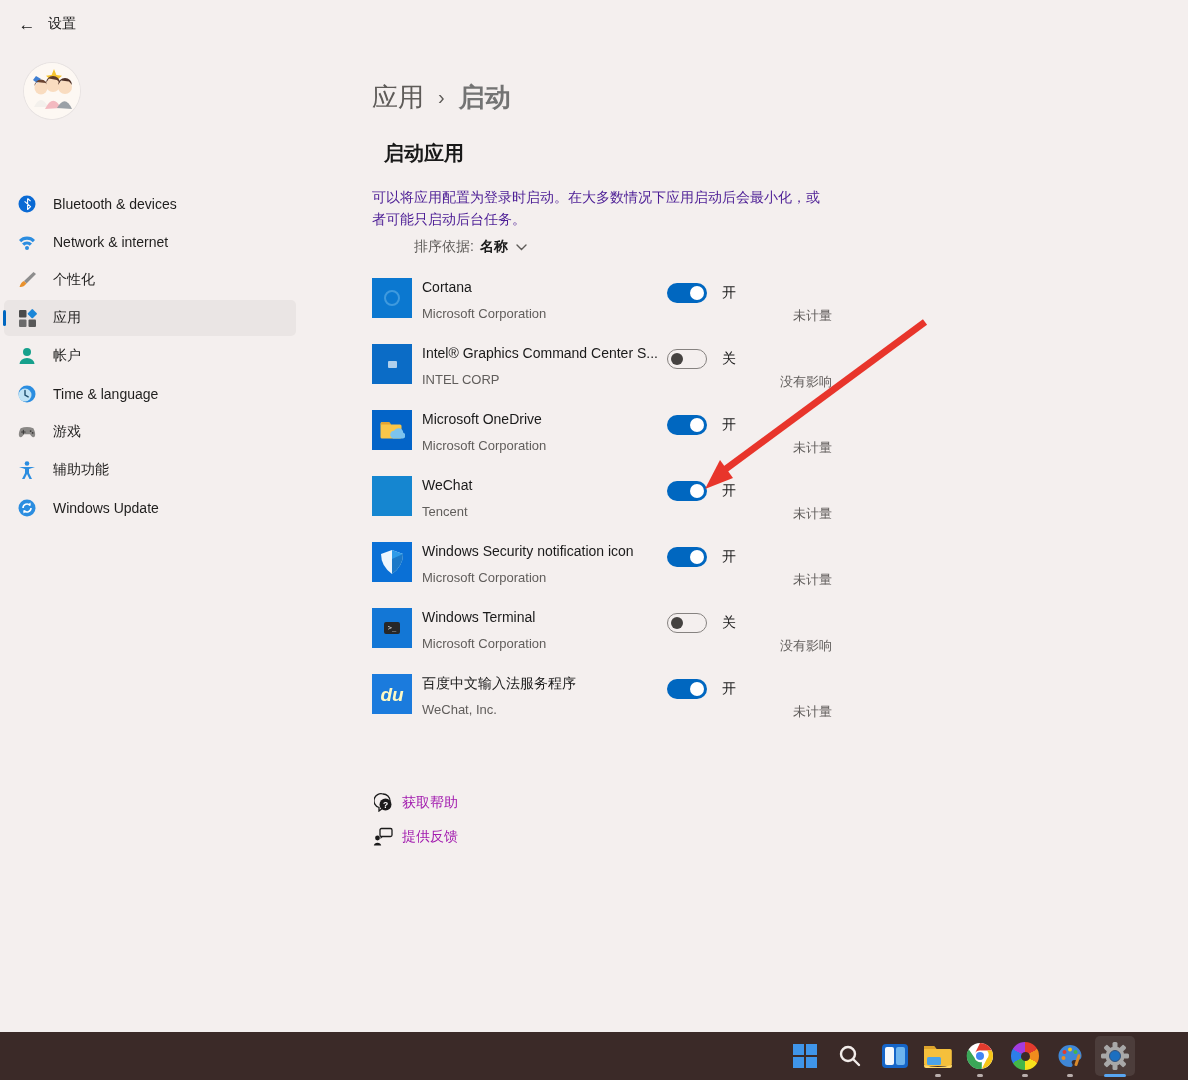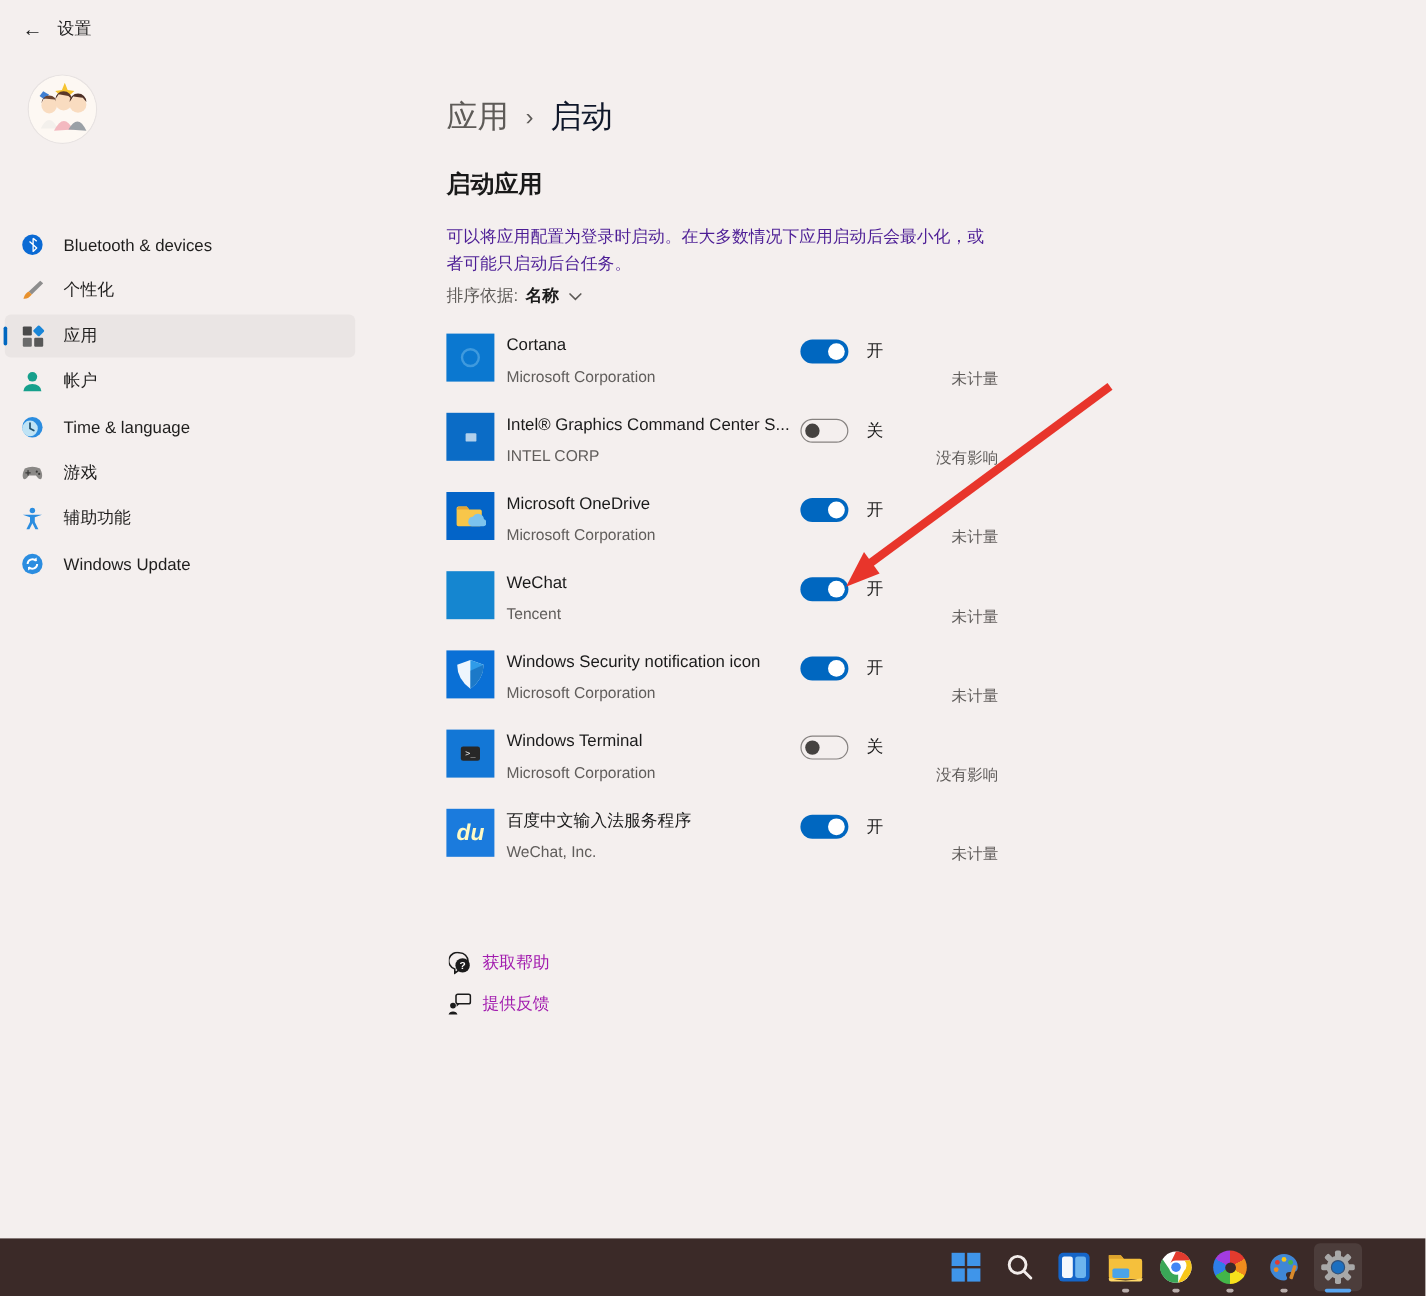--- a/index.html
+++ b/index.html
@@ -24,25 +24,25 @@
   .nav-item.selected { background:#eae5e4; }
   .nav-item.selected::before { content:""; position:absolute; left:-1px; top:10px; width:3px; height:16px; border-radius:2px; background:#0067c0; }
   .nav-ico { width:20px; height:20px; margin-left:13px; display:flex; align-items:center; justify-content:center; flex:none; }
   .nav-label { margin-left:16px; font-size:14px; color:#1f1e1d; white-space:nowrap; }
 
   
   .main { position:absolute; left:372px; top:0; width:560px; }
   .breadcrumb { position:absolute; left:0; top:80px; display:flex; align-items:baseline; font-size:26px; }
   .bc-parent { color:#5e5b58; cursor:pointer; }
   .bc-sep { color:#5e5b58; margin:0 14px; font-size:20px; position:relative; top:-2px; }
-  .bc-current { color:#0f172a; font-weight:400; }
-  .section-title { position:absolute; left:0; top:140px; font-size:20px; font-weight:600; color:#191919; }
+  .bc-current { color:#737373; font-weight:700; }
+  .section-title { position:absolute; left:12px; top:140px; font-size:20px; font-weight:600; color:#191919; }
   .desc { position:absolute; left:0; top:186px; width:458px; font-size:14px; line-height:1.6; color:#4c1d95; }
   .sortrow { position:absolute; left:0; top:238px; font-size:14px; display:flex; align-items:center; cursor:pointer; }
-  .sort-label { color:#5e5b58; }
+  .sort-label { color:#5e5b58;margin-left:42px; }
   .sort-value { color:#1b1b1b; font-weight:600; margin-left:6px; }
   .sort-chevron { margin-left:8px; display:flex; align-items:center; }
 
   .applist { position:absolute; left:0; top:0; width:460px; }
   .app-row { position:absolute; left:0; width:460px; height:66px; }
   .app-ico { position:absolute; left:0; top:6px; width:40px; height:40px; }
   .app-name { position:absolute; left:50px; top:7px; font-size:14px; color:#1a1a1a; white-space:nowrap; }
   .app-pub  { position:absolute; left:50px; top:34px; font-size:13px; color:#605d5b; }
   .toggle { position:absolute; left:295px; top:11px; width:40px; height:20px; border-radius:10px; cursor:pointer; }
   .toggle.on { background:#0067c0; }
@@ -98,20 +98,30 @@
 
   <div class="nav">
     <div class="nav-item">
       <span class="nav-ico">
           <svg width="18" height="18" viewBox="0 0 18 18">
             <circle cx="9" cy="9" r="8.5" fill="#0a6ad4"></circle>
             <path d="M9 3.5 v11 l3-2.8 -6-5.4 m6 5.4 l-6-5.4 m6-0.2 l-3-2.6" stroke="#fff" stroke-width="1.1" fill="none" stroke-linejoin="round" transform="translate(0.6,0)"></path>
           </svg>
         </span>
       <span class="nav-label">Bluetooth &amp; devices</span>
+    </div>
+    <div class="nav-item">
+      <span class="nav-ico">
+          <svg width="20" height="20" viewBox="0 0 20 20">
+            <path d="M2 8 a11 11 0 0 1 16 0 l-2.2 2.2 a8 8 0 0 0-11.6 0z" fill="#2b8de0"></path>
+            <path d="M5 11.5 a7 7 0 0 1 10 0 l-2.3 2.3 a3.8 3.8 0 0 0-5.4 0z" fill="#2b8de0"></path>
+            <circle cx="10" cy="16" r="2" fill="#2b8de0"></circle>
+          </svg>
+        </span>
+      <span class="nav-label">Network &amp; internet</span>
     </div>
     <div class="nav-item">
       <span class="nav-ico">
           <svg width="20" height="20" viewBox="0 0 20 20">
             <path d="M16.5 2 L7 11 l2.5 2.5 L19 4z" fill="#8d8d8d"></path>
             <path d="M7 11 q-3 1-4.5 6 q4 .5 7-3.5z" fill="#e8912d"></path>
           </svg>
         </span>
       <span class="nav-label">个性化</span>
     </div>

